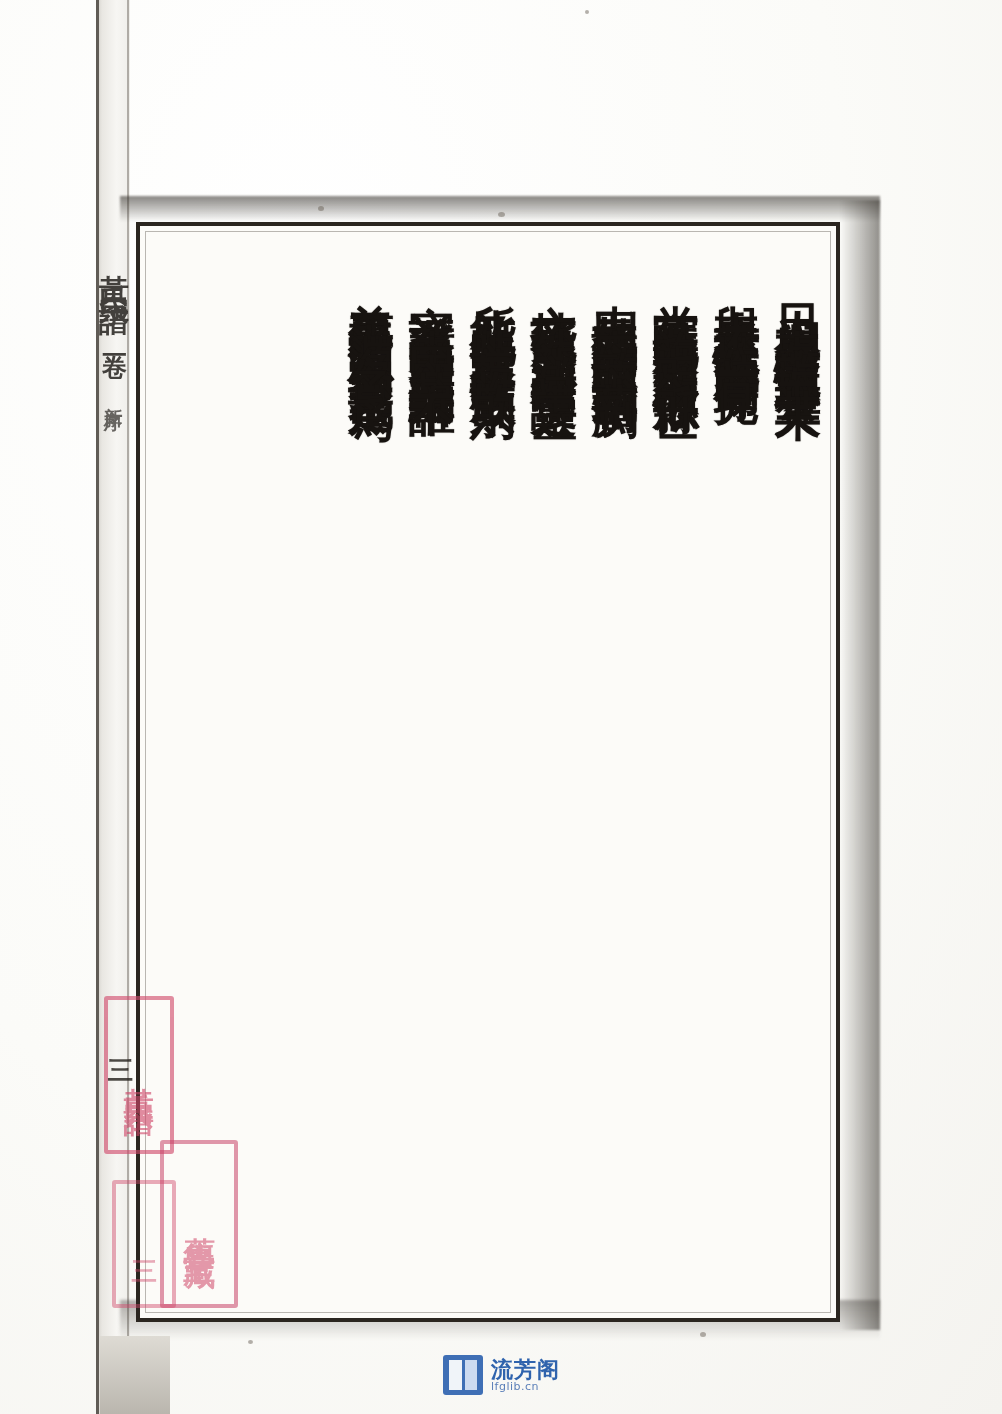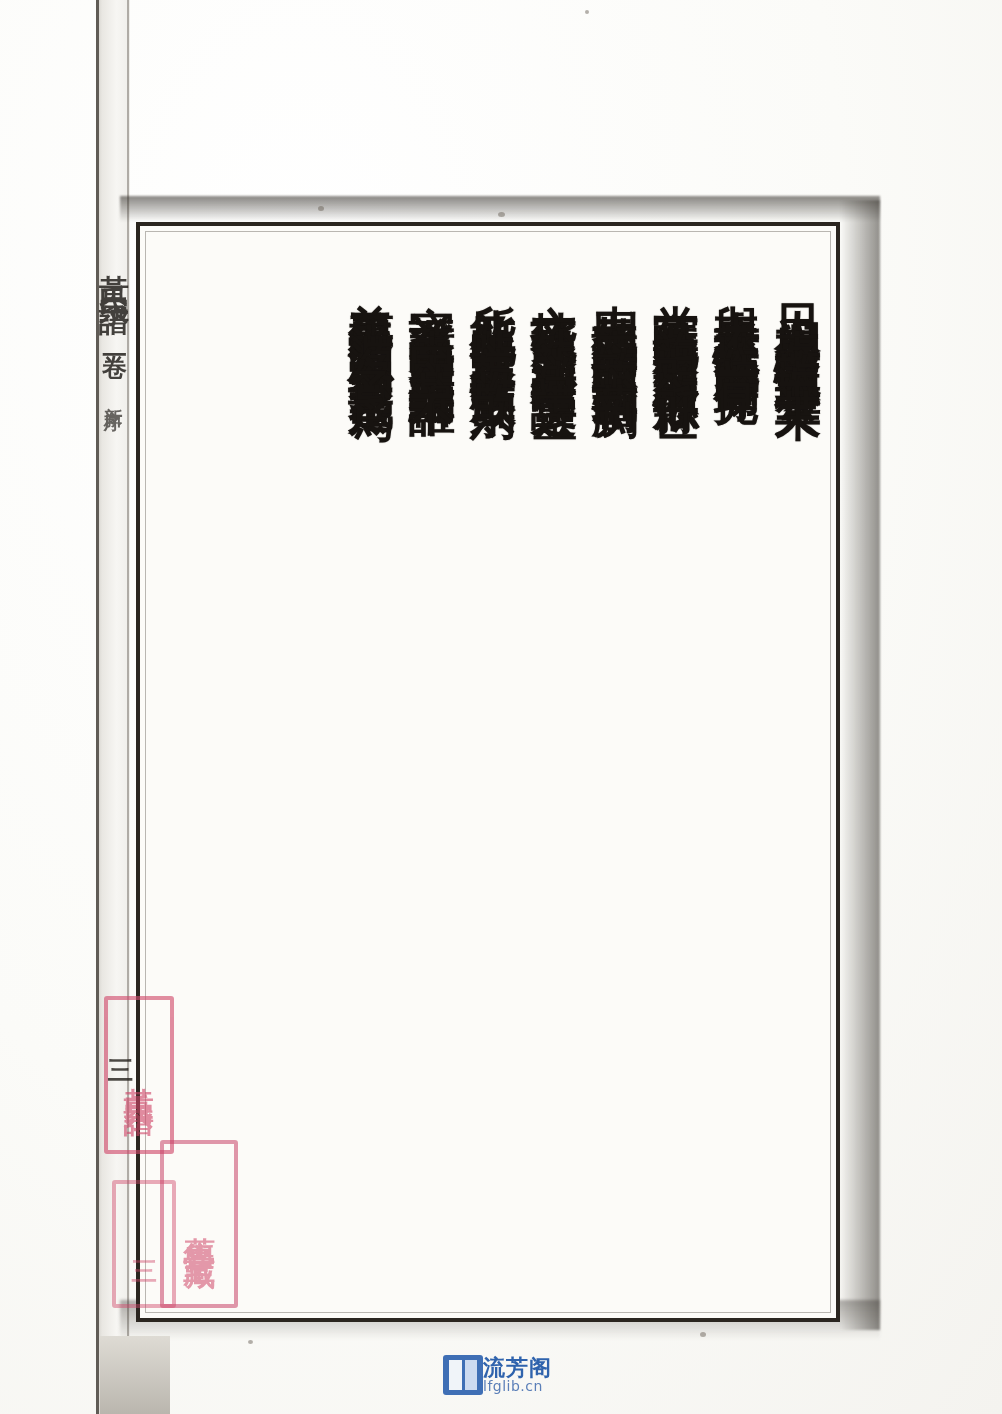--- a/index.html
+++ b/index.html
@@ -177,20 +177,21 @@
     font-size: 26px;
     opacity: .45;
   }
 
   
   .watermark {
     position: absolute;
     left: 443px; top: 1355px;
     display: flex;
     align-items: center;
+    gap: 8px;
   }
   .wm-mark {
     width: 40px; height: 40px;
     background: #3f6fb5;
     border-radius: 3px;
     position: relative;
     overflow: hidden;
   }
   .wm-mark::before {
     content: "";
@@ -212,21 +213,21 @@
   }
   .wm-title {
     font-family: "DejaVu Sans", sans-serif;
     font-size: 22px;
     color: #2f63ad;
     font-weight: 700;
     letter-spacing: 1px;
   }
   .wm-url {
     font-family: "DejaVu Sans", sans-serif;
-    font-size: 14px;
+    font-size: 11px;
     color: #5b7fb8;
     letter-spacing: .5px;
   }
 
   
   .speck {
     position: absolute;
     background: #6b645a;
     border-radius: 50%;
     opacity: .5;

